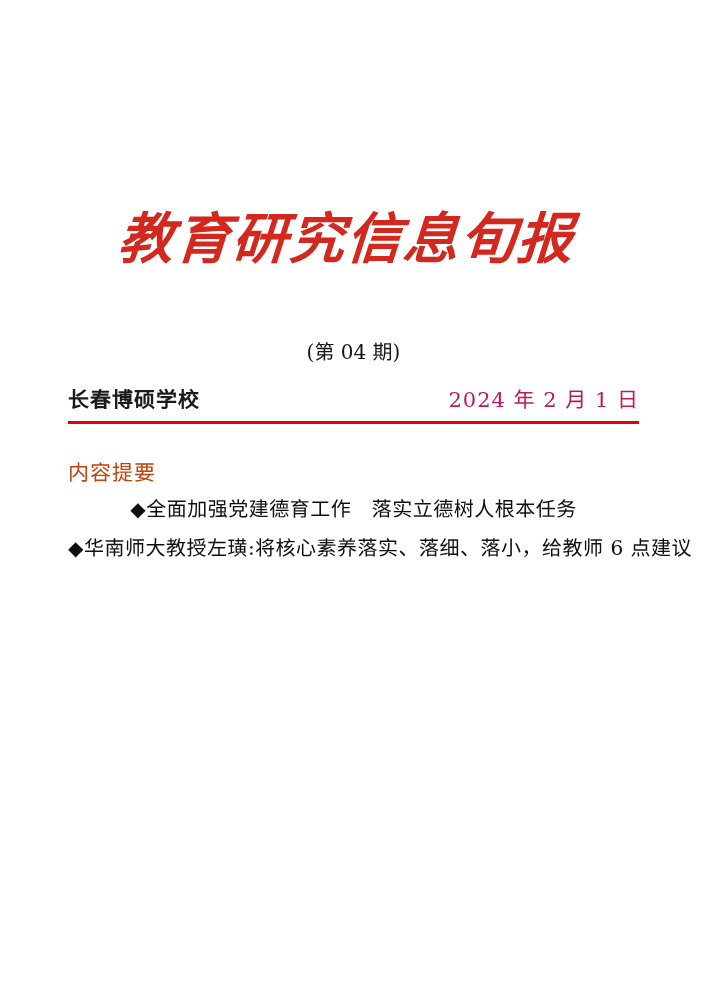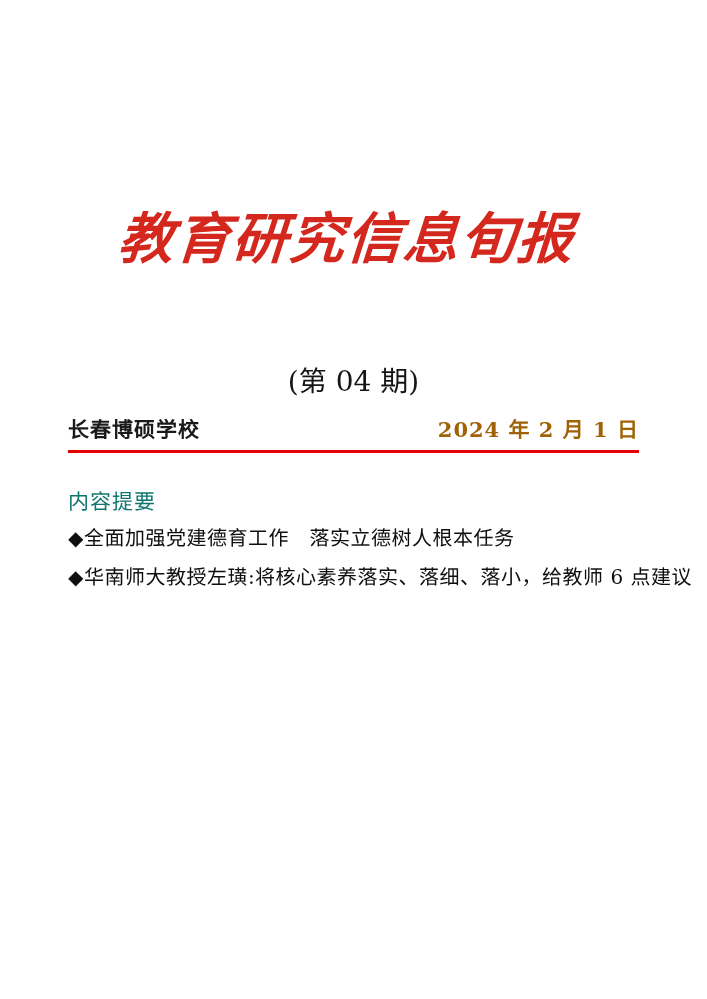--- a/index.html
+++ b/index.html
@@ -26,63 +26,64 @@
     font-size: 55px;
     line-height: 70px;
     font-weight: bold;
     font-style: italic;
     letter-spacing: 2px;
     color: #d4271e;
     transform: skewX(-4deg);
     white-space: nowrap;
   }
   .issue-line {
-    margin-top: 94px;
+    margin-top: 64px;
     text-align: center;
-    font-size: 28px;
+    font-size: 20px;
     line-height: 28px;
     color: #151515;
   }
   .masthead-row {
     margin-top: 20px;
     display: flex;
     justify-content: space-between;
     align-items: baseline;
     font-size: 21px;
     line-height: 27px;
     text-align: right;
   }
   .org-name {
     font-weight: bold;
     letter-spacing: 1px;
     color: #1a1a1a;
   }
   .issue-date {
-    font-weight: bold;
+    font-weight: normal;
     letter-spacing: 1px;
-    color: #a16207;
+    color: #be185d;
   }
   .red-rule {
     margin-top: 7px;
     height: 3px;
     background: #e60000;
     border: none;
   }
   .summary-heading {
     margin: 35px 0 0 0;
     font-size: 21px;
     line-height: 28px;
     font-weight: normal;
     letter-spacing: 1px;
-    color: #0f766e;
+    color: #c2410c;
   }
   .summary-list {
     list-style: none;
     margin: 7px 0 0 0;
     padding: 0;
+    text-align: center;
   }
   .summary-list li {
     font-size: 20px;
     line-height: 30px;
     margin-bottom: 9px;
     letter-spacing: 0.5px;
     color: #0f0f0f;
     white-space: nowrap;
   }
 </style>

